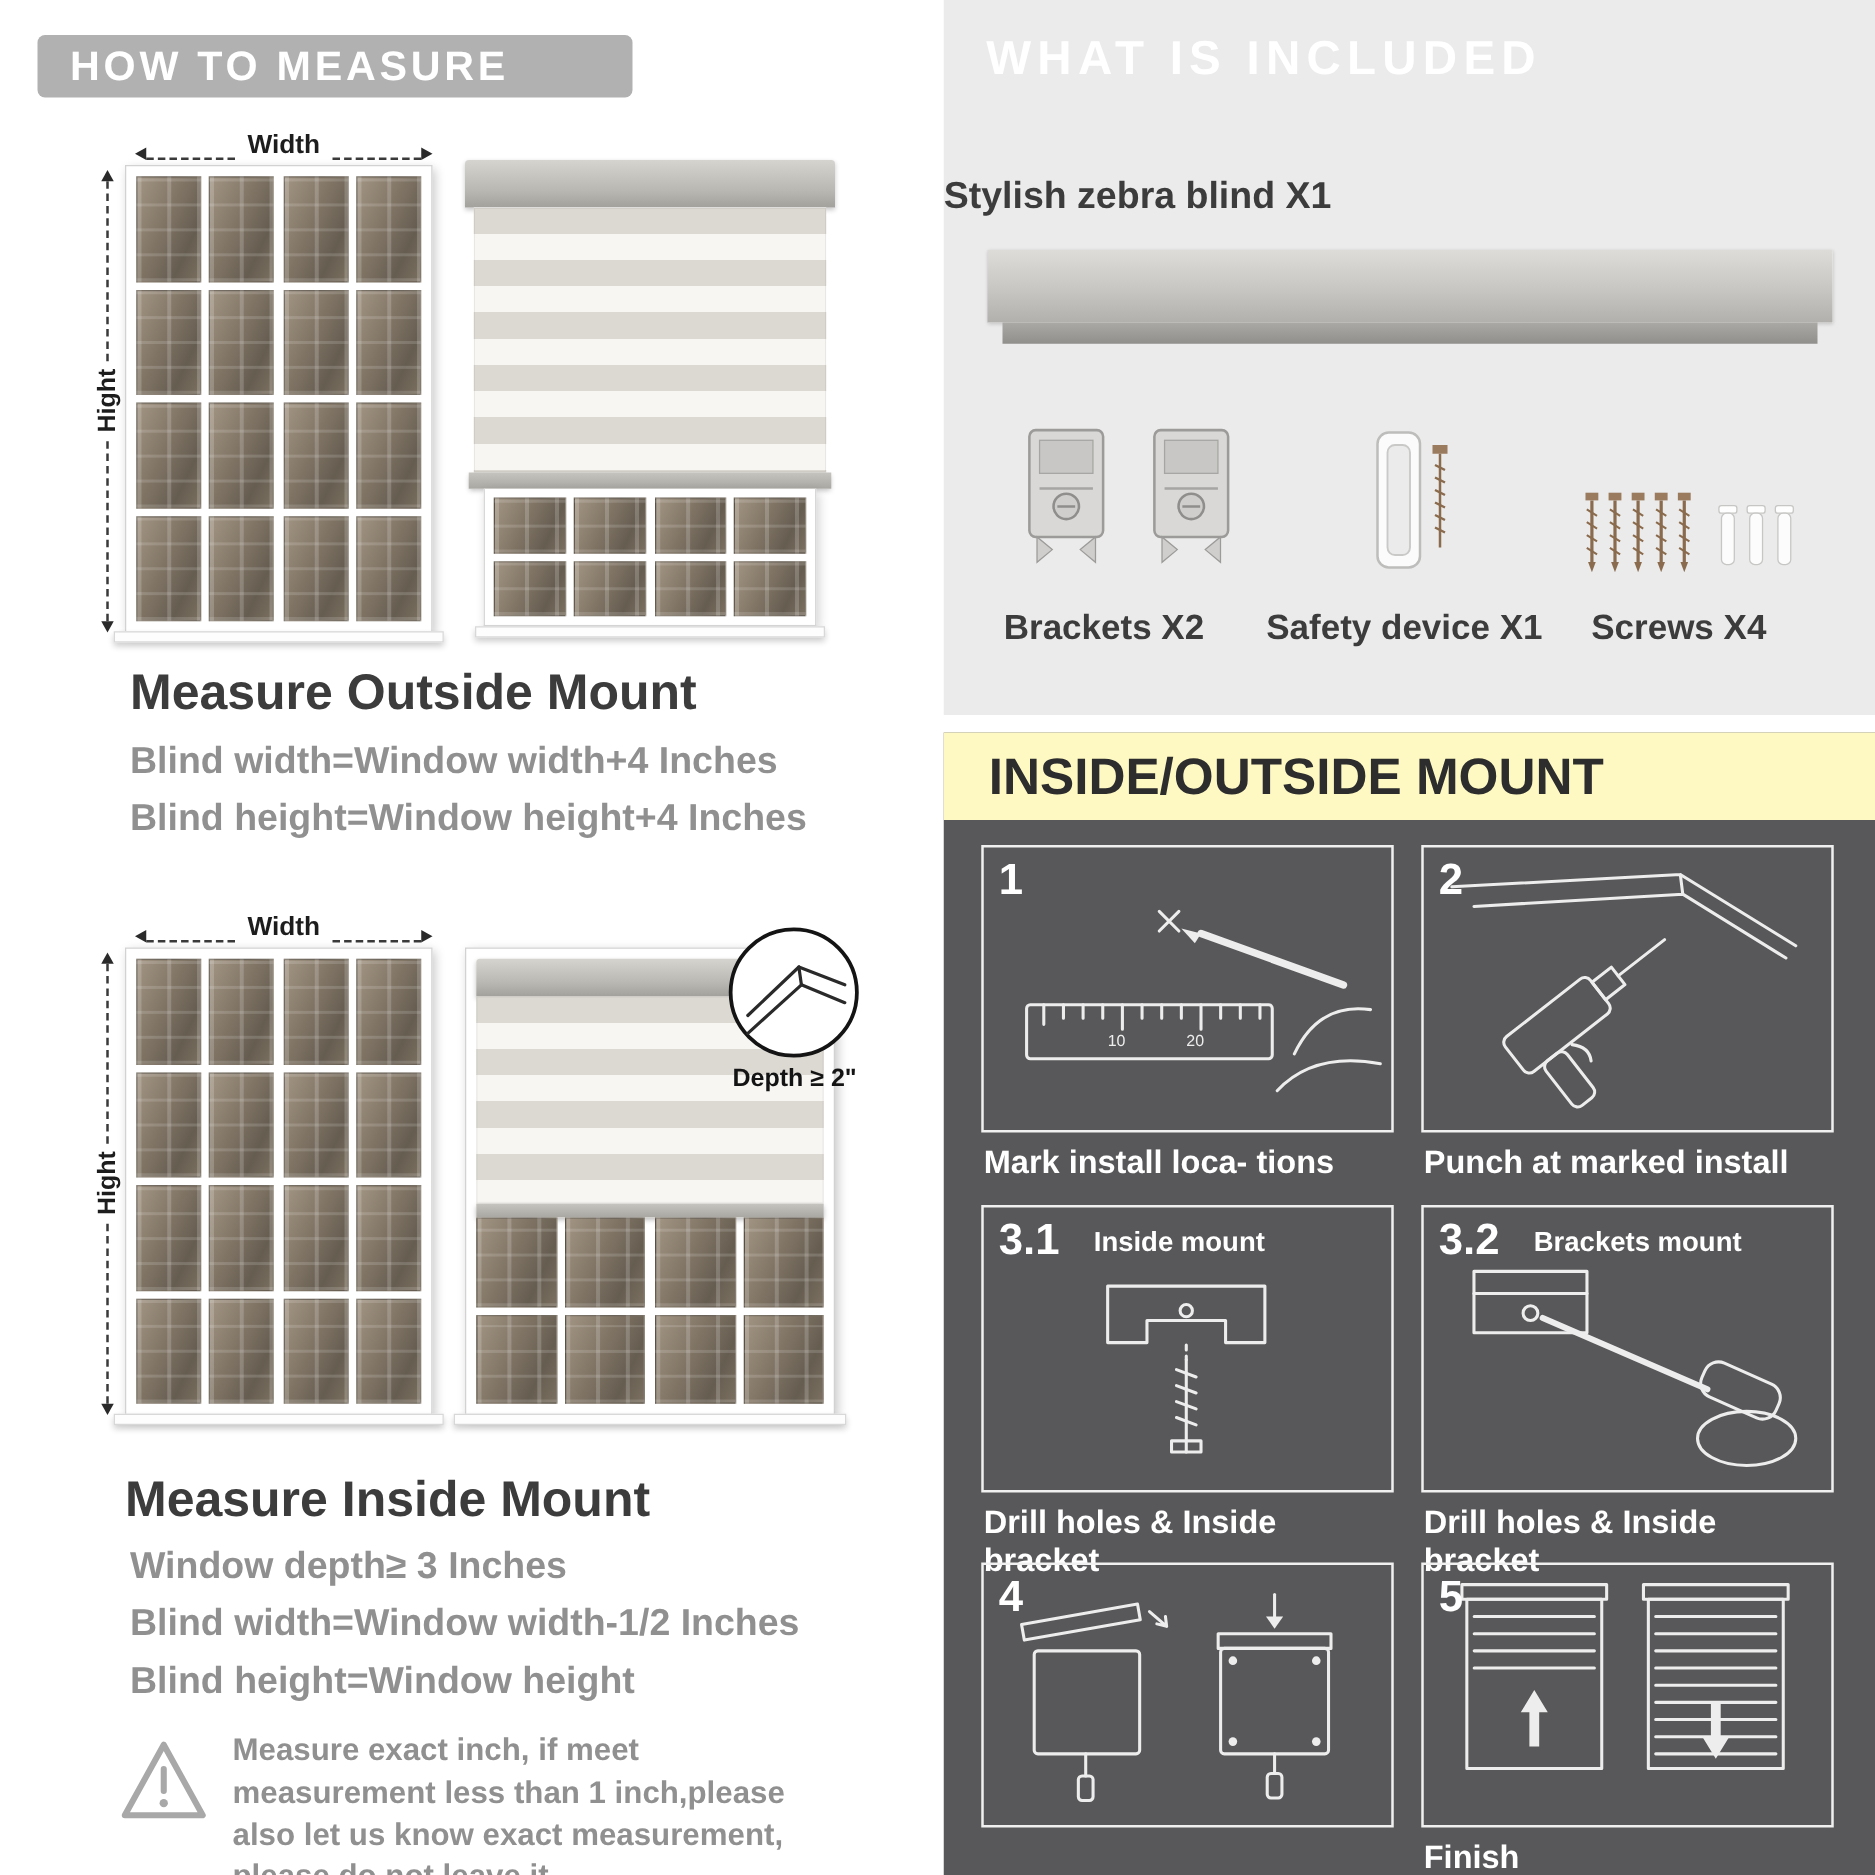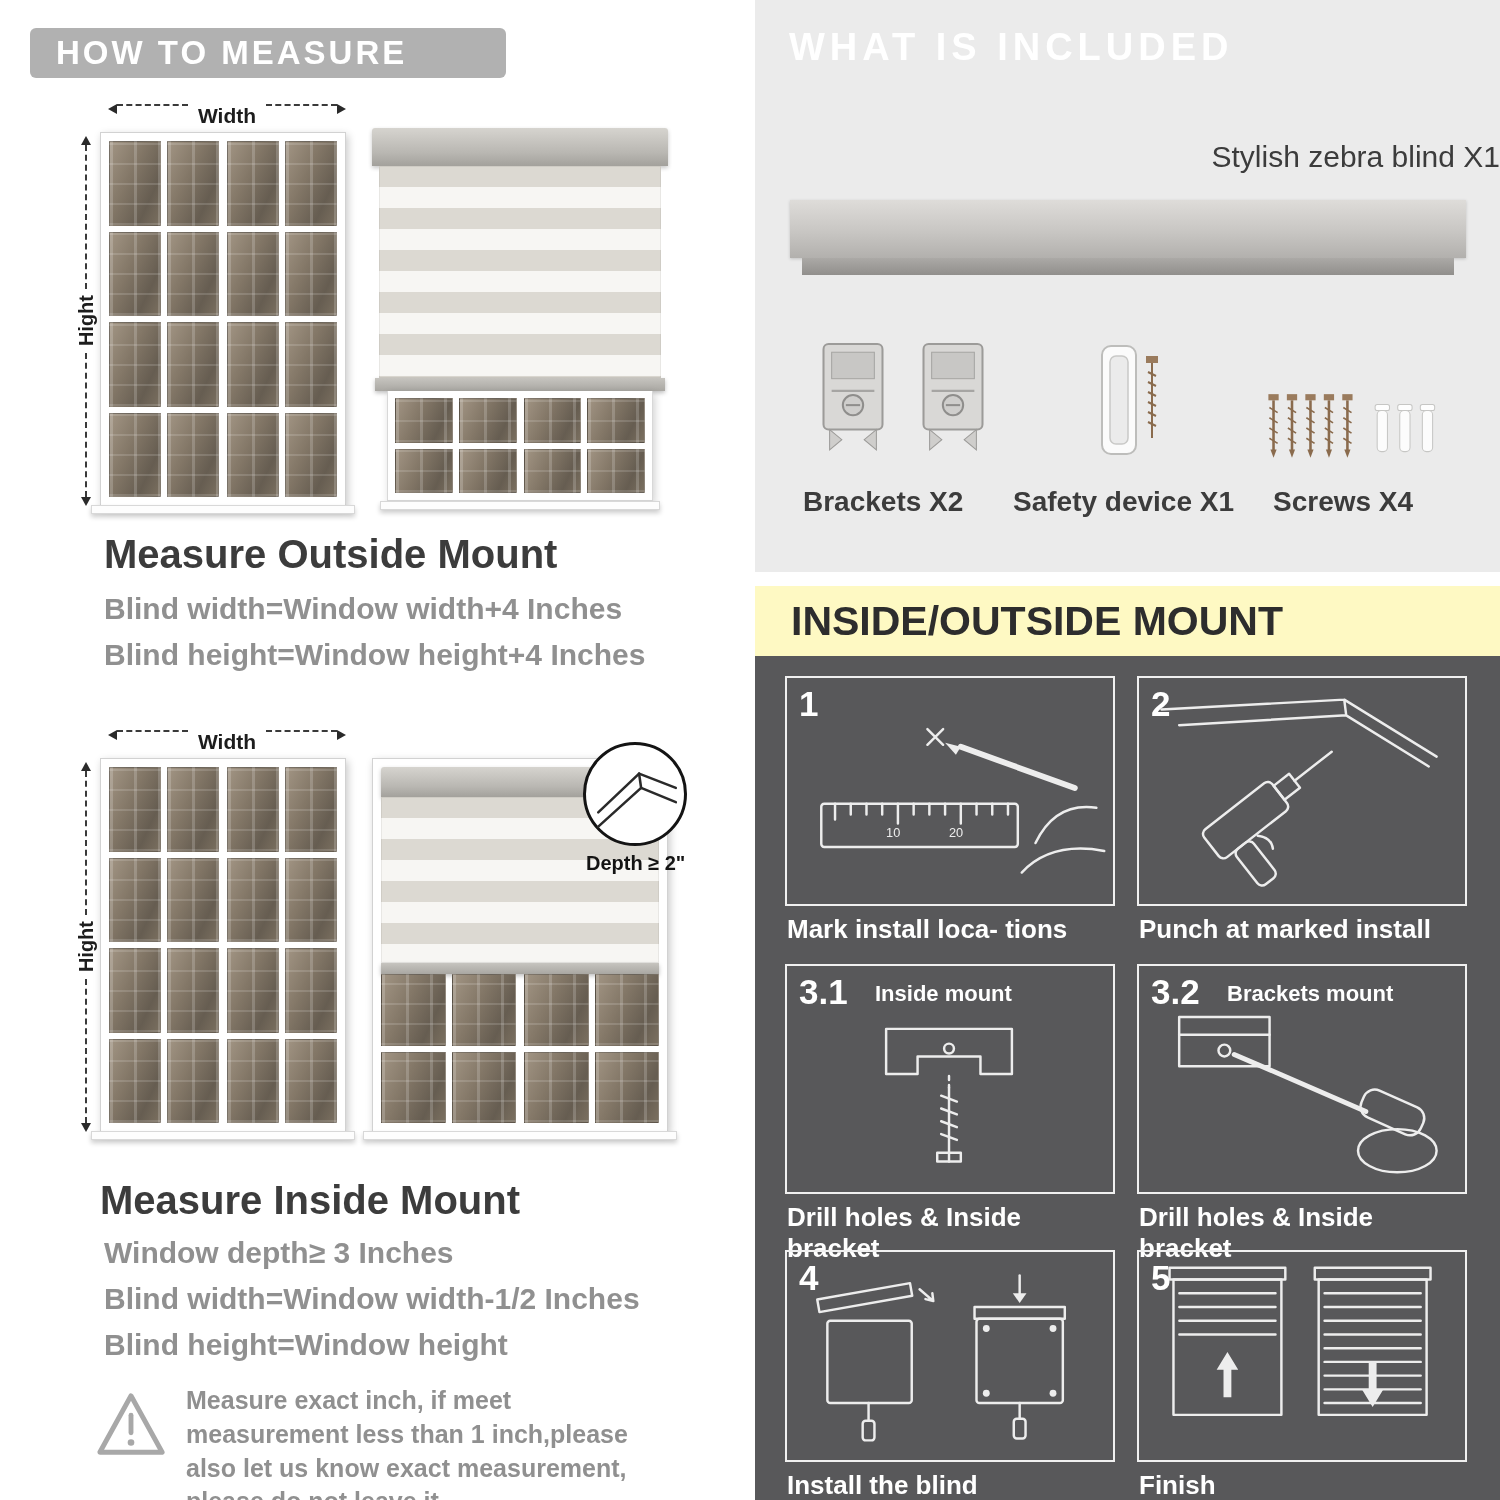--- a/index.html
+++ b/index.html
@@ -1,21 +1,21 @@
 <!DOCTYPE html>
 <html><head>
 <meta charset="utf-8">
 <style>
 *{margin:0;padding:0;box-sizing:border-box}
 body{font-family:"Liberation Sans",sans-serif;background:#fff}
 .canvas{position:relative;width:1500px;height:1500px;background:#fff;overflow:hidden}
 .pill{position:absolute;left:30px;top:28px;width:476px;height:50px;background:#b1b1b1;border-radius:6px;color:#fff;font-size:33px;font-weight:bold;letter-spacing:3px;line-height:50px;padding-left:26px}
 .h1{position:absolute;font-size:40px;font-weight:800;color:#3c3c3c}
 .rule{position:absolute;font-size:30px;font-weight:bold;color:#909090}
-.h-arrow{position:absolute;display:flex;align-items:flex-start}
+.h-arrow{position:absolute;display:flex;align-items:flex-end}
 .h-arrow .ln{flex:1;border-top:2px dashed #3a3a3a;height:0}
 .h-arrow .lbl{padding:0 10px;font-size:21px;font-weight:bold;color:#1d1d1d}
 .tri{width:0;height:0;border-style:solid;flex:none}
 .tri.l{border-width:5px 9px 5px 0;border-color:transparent #2a2a2a transparent transparent}
 .tri.r{border-width:5px 0 5px 9px;border-color:transparent transparent transparent #2a2a2a}
 .tri.u{border-width:0 5px 9px 5px;border-color:transparent transparent #2a2a2a transparent}
 .tri.d{border-width:9px 5px 0 5px;border-color:#2a2a2a transparent transparent transparent}
 .v-arrow{position:absolute;display:flex;flex-direction:column;align-items:center;width:24px}
 .v-arrow .ln{flex:1;border-left:2px dashed #3a3a3a;width:0}
 .v-arrow .lbl{font-size:20px;font-weight:bold;color:#1d1d1d;writing-mode:vertical-rl;transform:rotate(180deg);padding:6px 0}
@@ -29,21 +29,21 @@
 .stripes{background:repeating-linear-gradient(180deg,#dcd9d2 0 21px,#f7f6f3 21px 42px);box-shadow:inset 0 0 0 1px rgba(0,0,0,.06)}
 .rail{background:linear-gradient(180deg,#c6c4bf,#a9a7a2);box-shadow:0 2px 4px rgba(0,0,0,.25)}
 .winfrag{background:#fff;padding:7px;display:flex;gap:7px;border:1px solid #d8d8d8;border-top:none;box-shadow:2px 3px 8px rgba(0,0,0,.18)}
 .frame{position:absolute;background:#fff;border:1px solid #d2d2d2;box-shadow:2px 3px 8px rgba(0,0,0,.22);padding:8px;display:flex;flex-direction:column}
 .glassrow{flex:1;display:flex;gap:8px}
 .callout{position:absolute;border:3px solid #141414;border-radius:50%;background:#fff;z-index:6}
 .callout-lbl{position:absolute;font-size:20px;font-weight:bold;color:#141414;z-index:6}
 .warn-text{position:absolute;font-size:25px;font-weight:bold;color:#909090;line-height:1.35}
 .ipanel{position:absolute;left:755px;top:0;width:745px;height:572px;background:#ebebeb}
 .ipanel .hdr{position:absolute;left:34px;top:26px;font-size:38px;font-weight:800;color:#fff;letter-spacing:5px}
-.ipanel .blabel{position:absolute;left:0;top:140px;width:100%;text-align:right;font-size:30px;font-weight:normal;color:#3c3c3c}
+.ipanel .blabel{position:absolute;left:0;top:140px;width:100%;text-align:left;font-size:30px;font-weight:bold;color:#3c3c3c}
 .blindbar{position:absolute;left:35px;top:200px;width:676px;height:58px;background:linear-gradient(180deg,#dedcd9,#c8c6c3 55%,#b2b0ad);box-shadow:0 1px 3px rgba(0,0,0,.18)}
 .blindbar::after{content:"";position:absolute;left:12px;right:12px;top:100%;height:17px;background:linear-gradient(180deg,#aba9a6,#918f8c)}
 .ilabel{position:absolute;top:486px;font-size:28px;font-weight:bold;color:#3c3c3c;text-align:left}
 .mpanel{position:absolute;left:755px;top:586px;width:745px;height:914px;background:#58585a}
 .mpanel .hdr{position:absolute;left:0;top:0;width:100%;height:70px;background:#fef9c3;font-size:41px;font-weight:800;color:#2d2d2d;line-height:70px;padding-left:36px}
 .cell{position:absolute;border:2px solid #f0f0f0}
 .cell .num{position:absolute;top:6px;left:12px;font-size:35px;font-weight:800;color:#fff;z-index:2}
 .cell .sub{position:absolute;top:15px;left:88px;font-size:22px;font-weight:bold;color:#fff;z-index:2}
 .cell svg{position:absolute;left:0;top:0;width:100%;height:100%}
 .cap{position:absolute;font-size:26px;font-weight:bold;color:#fff}
@@ -355,21 +355,20 @@
           <rect x="192" y="68" width="88" height="86" rx="3"></rect>
           <line x1="236" y1="154" x2="236" y2="170"></line>
           <rect x="230" y="170" width="12" height="20" rx="3"></rect>
         </g>
         <circle cx="202" cy="78" r="3.5" fill="#ededed"></circle>
           <circle cx="270" cy="78" r="3.5" fill="#ededed"></circle>
         <circle cx="202" cy="144" r="3.5" fill="#ededed"></circle>
           <circle cx="270" cy="144" r="3.5" fill="#ededed"></circle>
       </svg>
     </div>
-    <div class="cap" style="left:32px;top:884px;width:330px">Install the blind</div>
 
     <div class="cell" style="left:382px;top:664px;width:330px;height:212px">
       <span class="num">5</span>
       <svg viewBox="0 0 330 212">
         <g class="lineart" stroke-width="2">
           <rect x="30" y="16" width="118" height="12"></rect>
           <rect x="34" y="28" width="110" height="138"></rect>
           <path d="M40 42 h98 M40 56 h98 M40 70 h98 M40 84 h98"></path>
           <rect x="178" y="16" width="118" height="12"></rect>
           <rect x="182" y="28" width="110" height="138"></rect>

